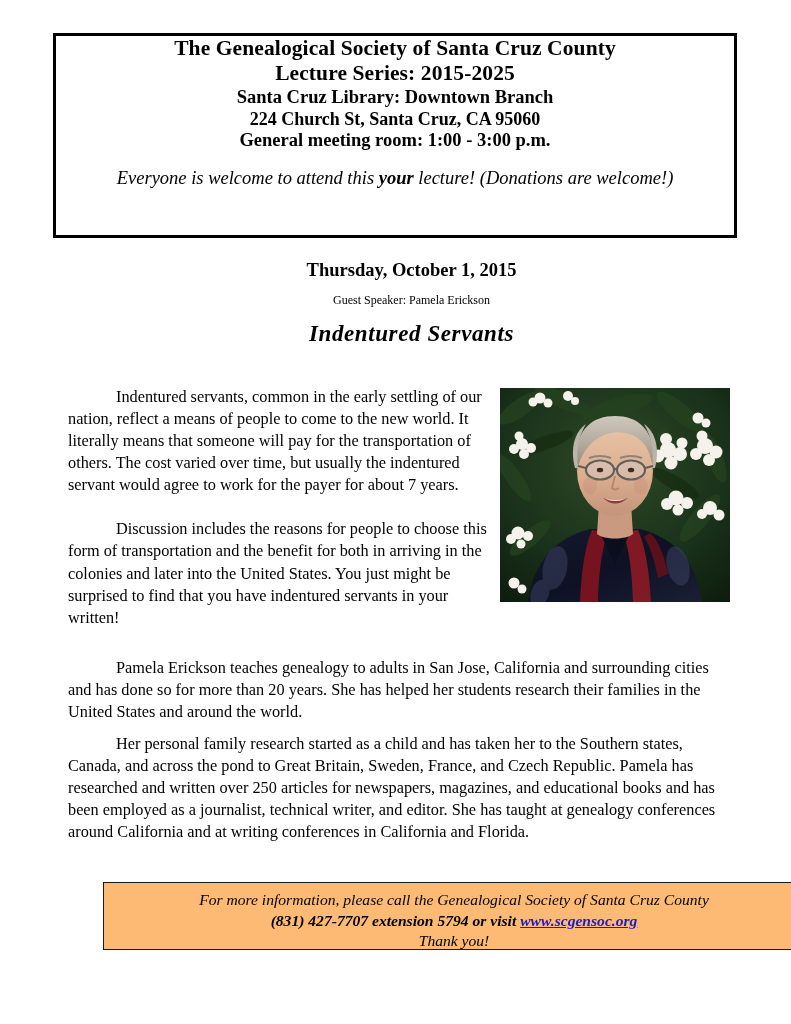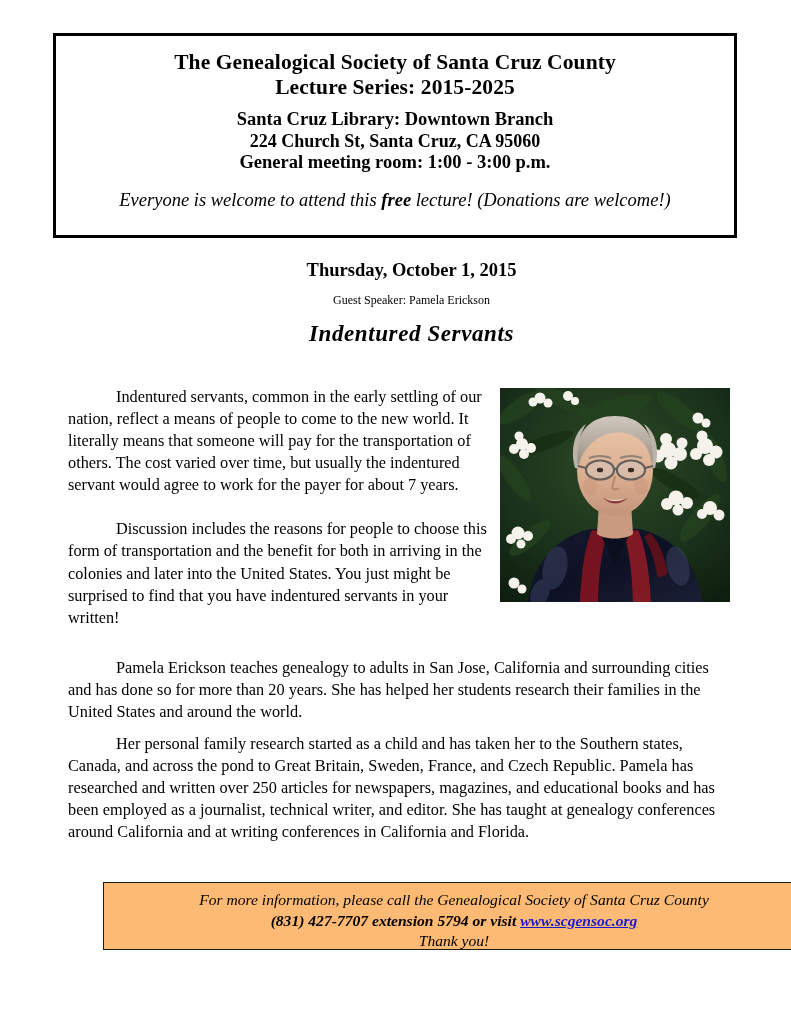--- a/index.html
+++ b/index.html
@@ -26,34 +26,33 @@
   
   .header-box {
     position: absolute;
     left: 53px;
     top: 33px;
     width: 684px;
     height: 205px;
     border: 3px solid #000000;
     box-sizing: border-box;
     background: #ffffff;
-    padding-top: 14px;
   }
   .hb-line {
     text-align: center;
     font-weight: bold;
     line-height: 1.18;
   }
   .hb-title {
     font-size: 21.5px;
     letter-spacing: 0.1px;
   }
   .hb-venue {
     font-size: 18.5px;
-    margin-top: 8px;
+    margin-top: 0;
   }
   .hb-addr {
     font-size: 18px;
   }
   .hb-room {
     font-size: 18.5px;
   }
   .hb-welcome {
     text-align: center;
     font-style: italic;
@@ -172,21 +171,21 @@
 <div class="page">
 
   <div class="header-box">
     <div class="hb-line hb-title">
       <div>The Genealogical Society of Santa Cruz County</div>
       <div>Lecture Series: 2015-2025</div>
     </div>
     <div class="hb-line hb-venue">Santa Cruz Library: Downtown Branch</div>
     <div class="hb-line hb-addr">224 Church St, Santa Cruz, CA 95060</div>
     <div class="hb-line hb-room">General meeting room: 1:00 - 3:00 p.m.</div>
-    <div class="hb-welcome"><span>Everyone is welcome to attend this </span><b>free</b><span> lecture! (Donations are welcome!)</span></div>
+    <div class="hb-welcome"><span>Everyone is welcome to attend this </span><b>your</b><span> lecture! (Donations are welcome!)</span></div>
   </div>
 
   <div class="event-block">
     <div class="ev-date">Thursday, October 1, 2015</div>
     <div class="ev-speaker">Guest Speaker: Pamela Erickson</div>
     <div class="ev-topic">Indentured Servants</div>
   </div>
 
   <div class="photo">
     <svg width="230" height="214" viewBox="0 0 230 214" xmlns="http://www.w3.org/2000/svg" aria-hidden="true">

